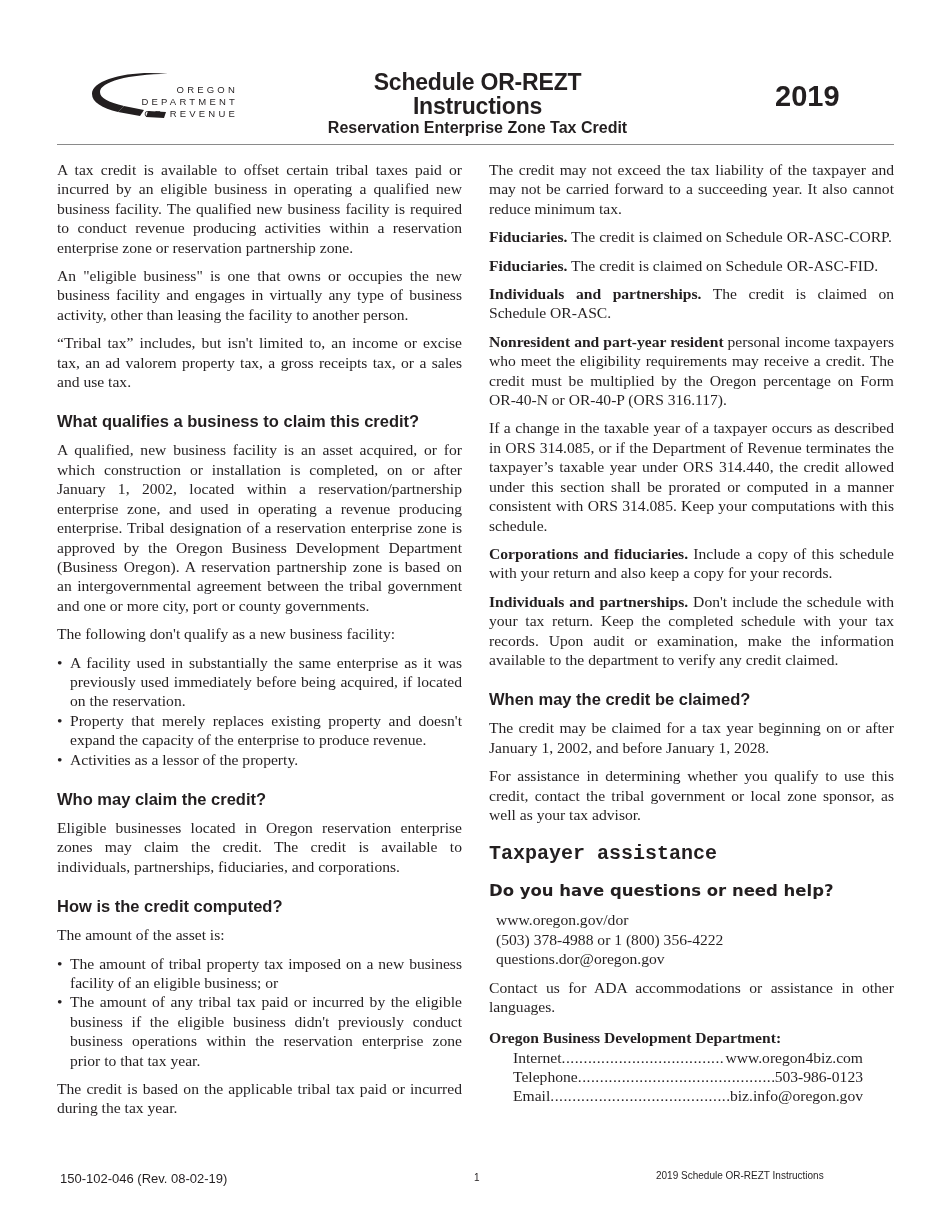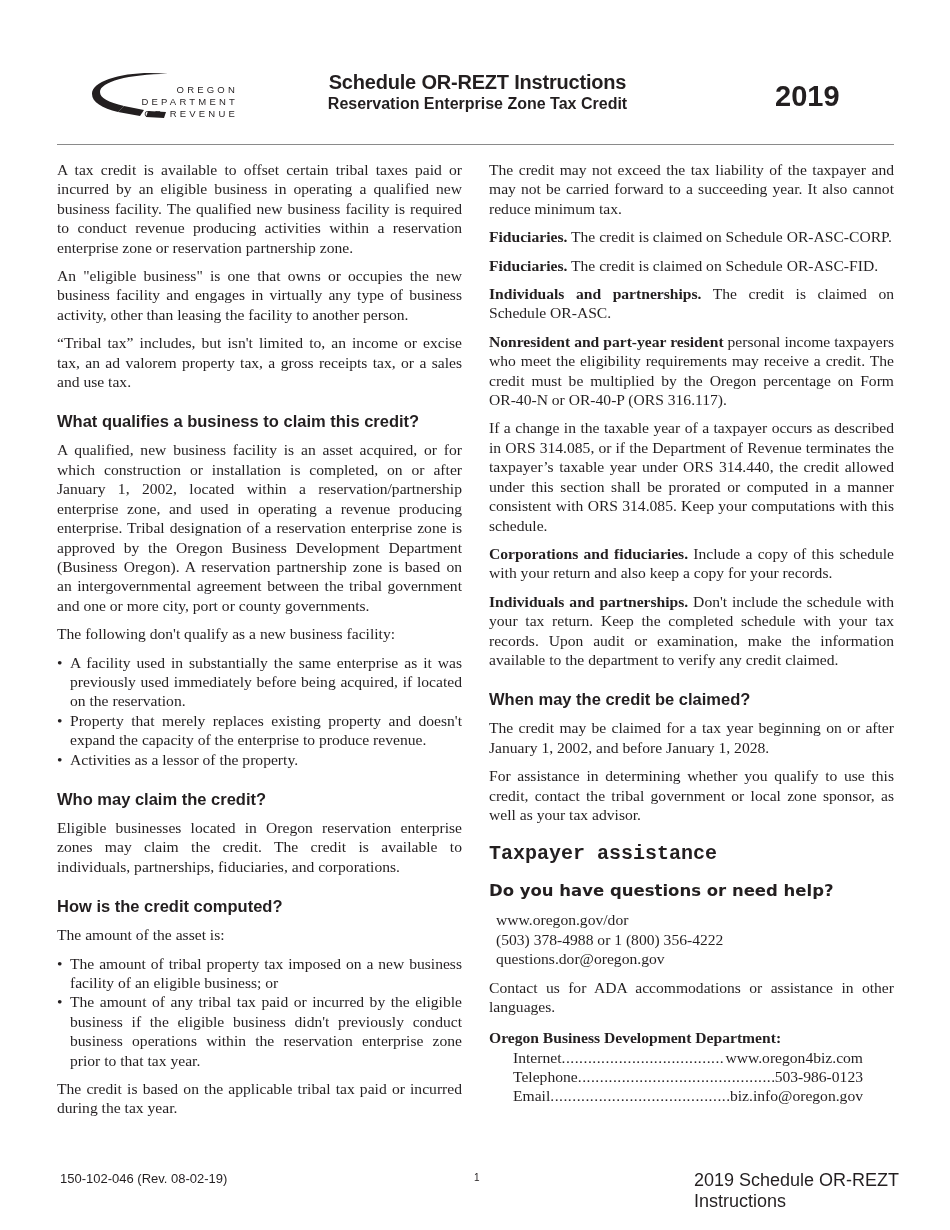--- a/index.html
+++ b/index.html
@@ -4,21 +4,21 @@
 <style>
   html, body { margin: 0; padding: 0; background: #ffffff; }
   body { width: 950px; height: 1230px; position: relative; overflow: hidden; color: #231f20; }
   .page { position: absolute; left: 0; top: 0; width: 950px; height: 1230px; }
 
   .logo { position: absolute; left: 88px; top: 70px; width: 150px; height: 52px; }
   .logo-text { position: absolute; right: 0; top: 14px; text-align: right; font-family: "Liberation Sans", sans-serif; font-size: 9.5px; letter-spacing: 3.2px; line-height: 12px; color: #231f20; }
   .logo svg { position: absolute; left: 0; top: 0; }
 
   .title-block { position: absolute; left: 310px; top: 70px; width: 335px; text-align: center; font-family: "Liberation Sans", sans-serif; }
-  .title { font-size: 20px; font-weight: bold; line-height: 24px; letter-spacing: -0.2px; }
+  .title { font-size: 23px; font-weight: bold; line-height: 24px; letter-spacing: -0.2px; }
   .subtitle { font-size: 16px; font-weight: bold; line-height: 20px; }
   .year { position: absolute; left: 775px; top: 80px; font-family: "Liberation Sans", sans-serif; font-weight: bold; font-size: 29px; }
 
   .rule { position: absolute; left: 57px; top: 144px; width: 837px; height: 1px; background: #8a8a8a; }
 
   .col { position: absolute; top: 160px; width: 405px; font-family: "Liberation Serif", serif; font-size: 15.6px; line-height: 19.4px; text-align: justify; }
   .col-left { left: 57px; }
   .col-right { left: 489px; }
 
   p { margin: 0 0 9px 0; }
@@ -35,21 +35,21 @@
   .contact-lines div { line-height: 19.4px; }
   .obdd-title { font-weight: bold; text-align: left; margin: 12px 0 0 0; }
   .dots-row { display: flex; margin-left: 24px; width: 350px; line-height: 19px; text-align: right; font-family: Liberation Serif, serif; }
   .dots-row .lbl { white-space: nowrap; }
   .dots-row .fill { flex: 1; overflow: hidden; white-space: nowrap; }
   .dots-row .fill::after { content: "................................................................................................................"; letter-spacing: 0.5px; }
   .dots-row .val { white-space: nowrap; }
 
   .footer-left { position: absolute; left: 60px; top: 1171px; font-family: "Liberation Sans", sans-serif; font-size: 13px; color: #231f20; }
   .footer-center { position: absolute; left: 474px; top: 1172px; font-family: "Liberation Sans", sans-serif; font-size: 10px; }
-  .footer-right { position: absolute; left: 694px; top: 1170px; font-family: "Liberation Sans", sans-serif; font-size: 18px; }
+  .footer-right { position: absolute; left: 656px; top: 1170px; font-family: "Liberation Sans", sans-serif; font-size: 10px; }
 </style>
 </head>
 <body>
 
 <div class="page">
 
   <div class="logo">
     <svg width="150" height="52" viewBox="0 0 150 52">
       <path d="M80 4 C 40 0, 4 10, 4 24 C 4 32, 14 38, 30 42 L 36 36 C 20 32, 12 28, 12 22 C 12 12, 40 4, 80 4 Z" fill="#231f20"></path>
       <path d="M30 42 L 52 46 L 56 40 L 36 36 Z" fill="#231f20"></path>

